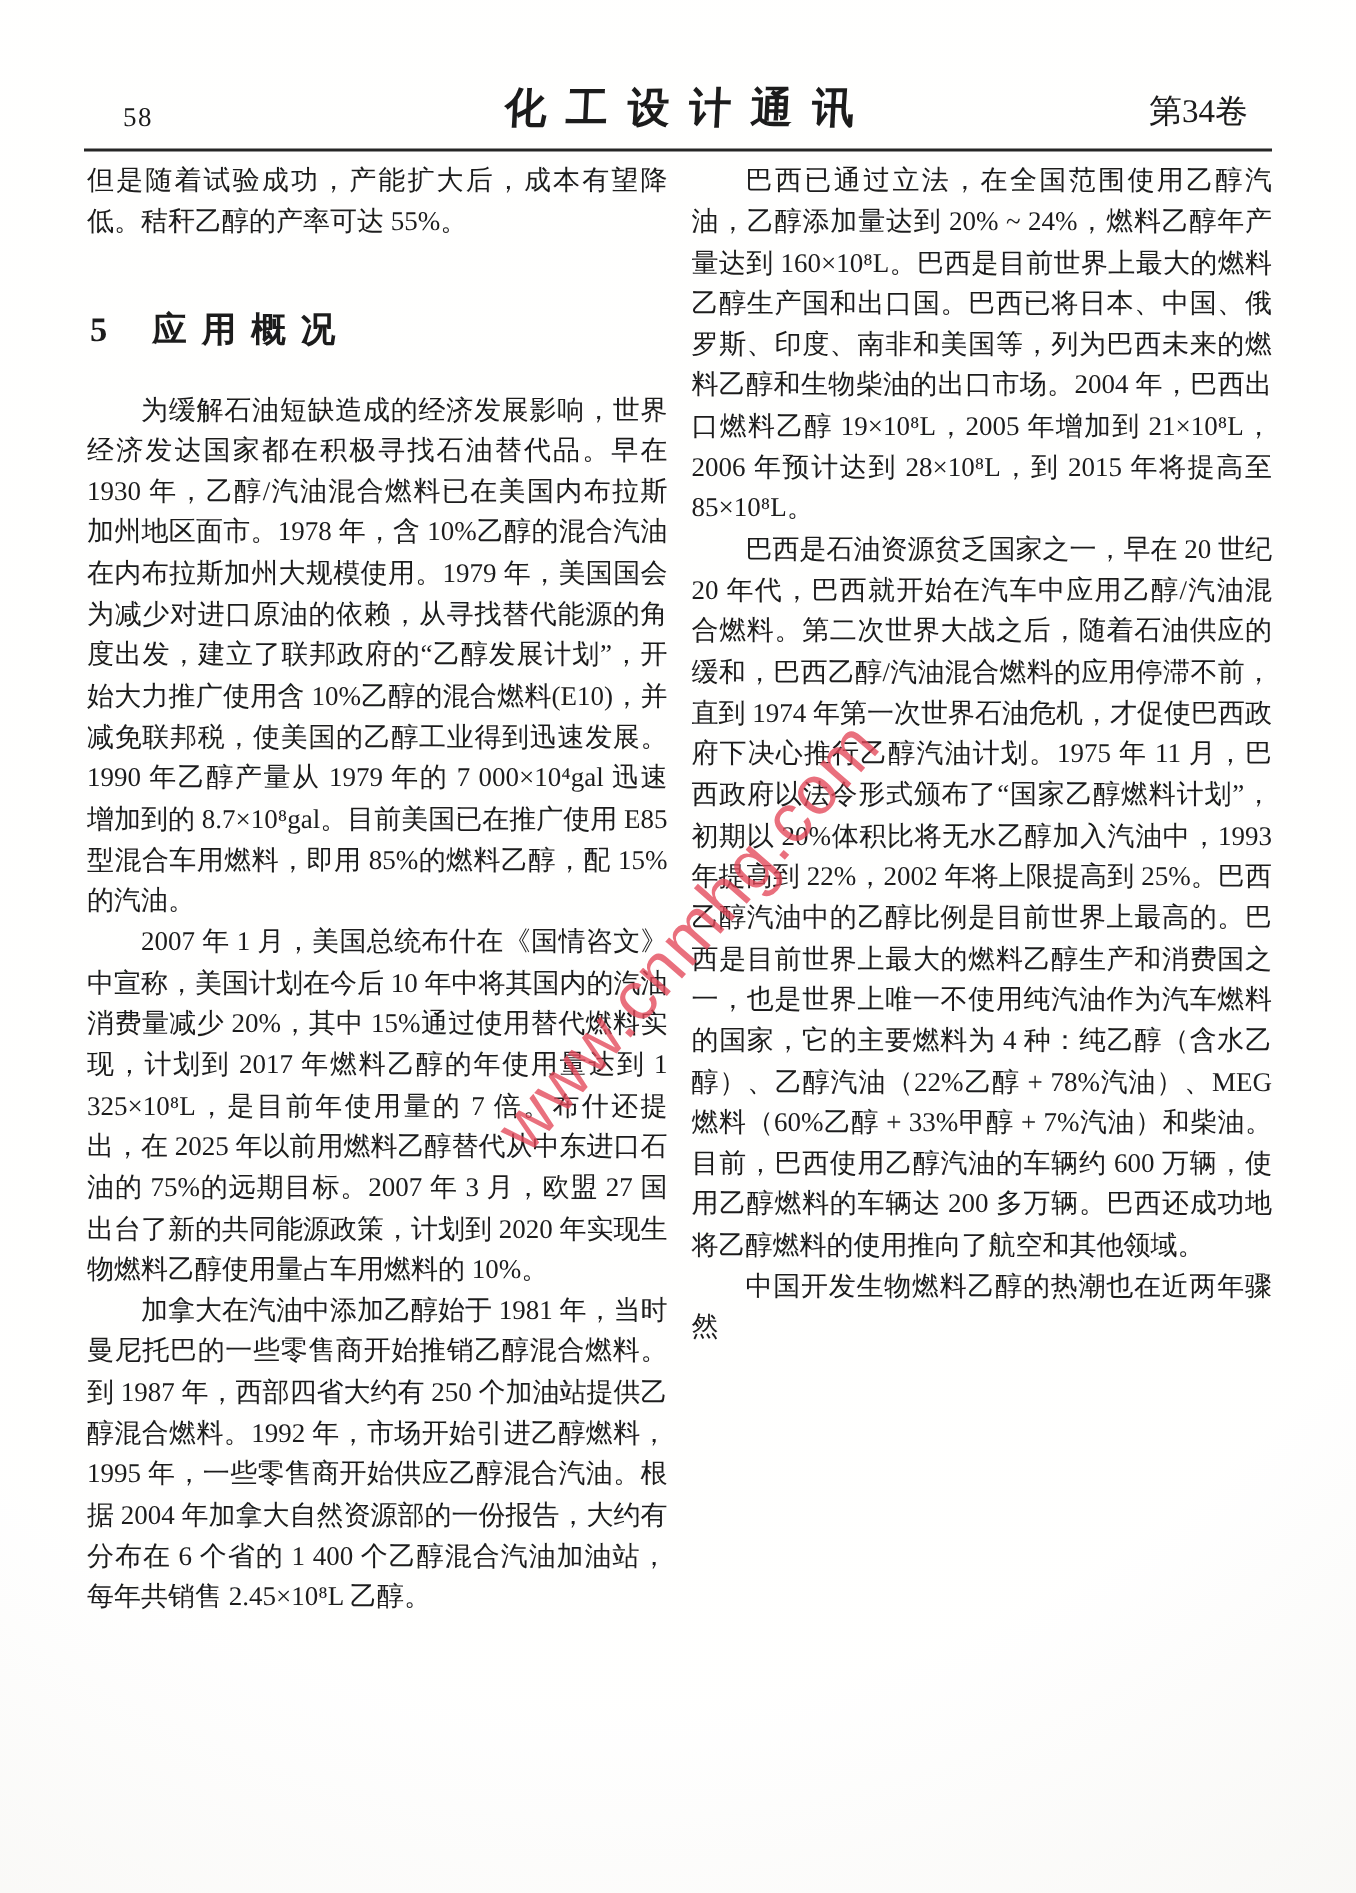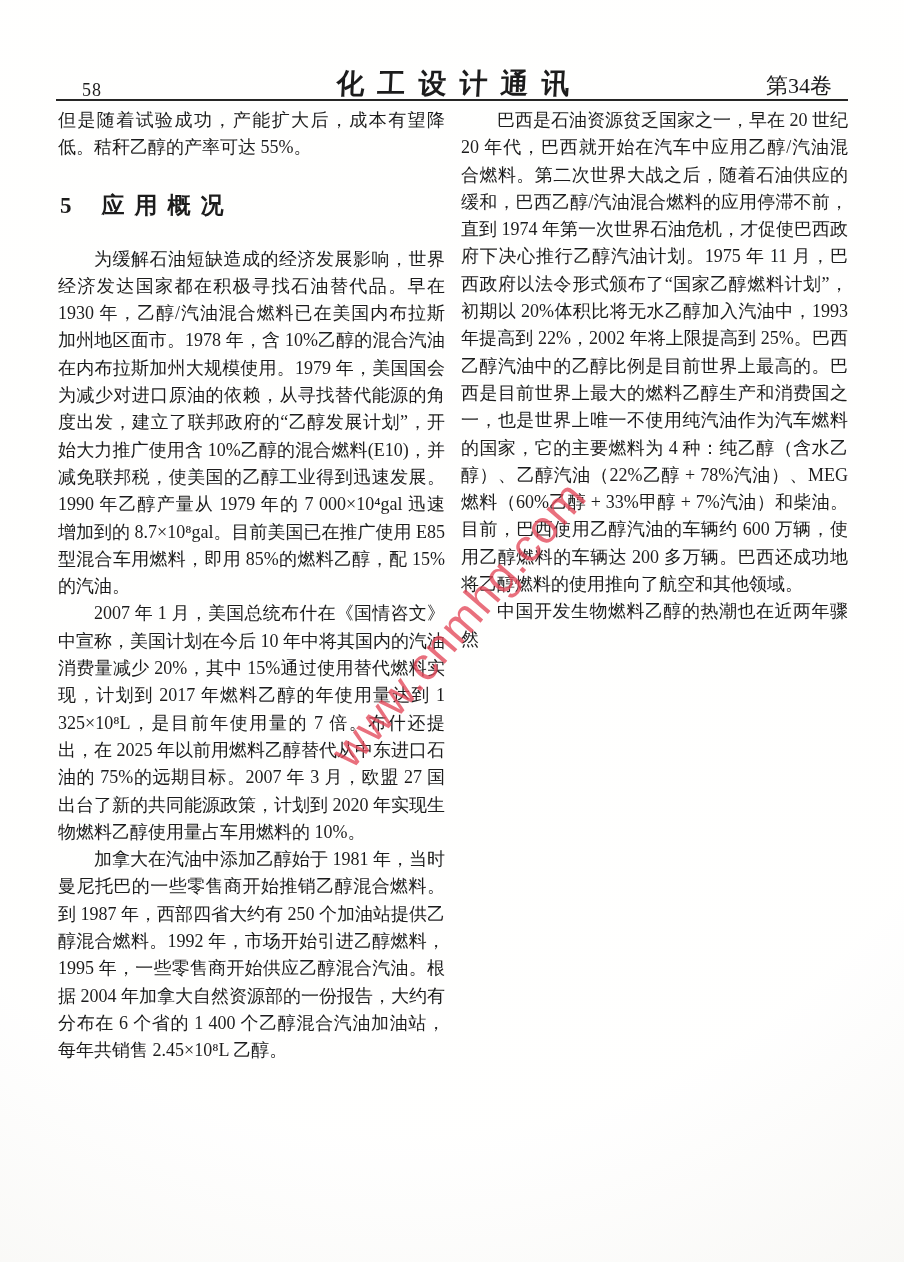--- a/index.html
+++ b/index.html
@@ -13,21 +13,21 @@
     overflow: hidden;
     color: #1c1c1c;
     background:
       radial-gradient(ellipse 130% 100% at 45% 35%, rgba(255,255,255,0.95) 55%, rgba(205,203,196,0.18) 100%),
       #faf9f5;
   }
 
   
   .header {
     position: absolute;
-    top: 63px; left: 58px;
+    top: 51px; left: 58px;
     width: 790px; height: 40px;
   }
   .page-number {
     position: absolute; left: 24px; bottom: 2px;
     font-size: 18px; letter-spacing: 1px;
   }
   .journal-title {
     position: absolute; left: 0; right: 0; bottom: 0;
     text-align: center;
     font-size: 28px; font-weight: 700;
@@ -64,21 +64,21 @@
 
   .section-heading {
     display: flex;
     align-items: baseline;
     margin: 29px 0 25px 2px;
     font-size: 23px;
     font-weight: 700;
     line-height: 30px;
   }
   .sec-num { margin-right: 30px; }
-  .sec-title { letter-spacing: 10px; }
+  .sec-title { letter-spacing: 10px; margin-top: 14px; }
 
   
   .watermark {
     position: absolute;
     left: 278px; top: 592px;
     width: 360px; height: 64px;
     line-height: 64px;
     text-align: center;
     transform: rotate(-49deg);
     font-family: "Liberation Sans", "DejaVu Sans", sans-serif;
@@ -108,20 +108,21 @@
       <h2 class="section-heading">
         <span class="sec-num">5</span>
         <span class="sec-title">应用概况</span>
       </h2>
       <p class="indent">为缓解石油短缺造成的经济发展影响，世界经济发达国家都在积极寻找石油替代品。早在 1930 年，乙醇/汽油混合燃料已在美国内布拉斯加州地区面市。1978 年，含 10%乙醇的混合汽油在内布拉斯加州大规模使用。1979 年，美国国会为减少对进口原油的依赖，从寻找替代能源的角度出发，建立了联邦政府的“乙醇发展计划”，开始大力推广使用含 10%乙醇的混合燃料(E10)，并减免联邦税，使美国的乙醇工业得到迅速发展。1990 年乙醇产量从 1979 年的 7 000×10⁴gal 迅速增加到的 8.7×10⁸gal。目前美国已在推广使用 E85 型混合车用燃料，即用 85%的燃料乙醇，配 15%的汽油。</p>
       <p class="indent">2007 年 1 月，美国总统布什在《国情咨文》中宣称，美国计划在今后 10 年中将其国内的汽油消费量减少 20%，其中 15%通过使用替代燃料实现，计划到 2017 年燃料乙醇的年使用量达到 1 325×10⁸L，是目前年使用量的 7 倍。布什还提出，在 2025 年以前用燃料乙醇替代从中东进口石油的 75%的远期目标。2007 年 3 月，欧盟 27 国出台了新的共同能源政策，计划到 2020 年实现生物燃料乙醇使用量占车用燃料的 10%。</p>
       <p class="indent">加拿大在汽油中添加乙醇始于 1981 年，当时曼尼托巴的一些零售商开始推销乙醇混合燃料。到 1987 年，西部四省大约有 250 个加油站提供乙醇混合燃料。1992 年，市场开始引进乙醇燃料，1995 年，一些零售商开始供应乙醇混合汽油。根据 2004 年加拿大自然资源部的一份报告，大约有分布在 6 个省的 1 400 个乙醇混合汽油加油站，每年共销售 2.45×10⁸L 乙醇。</p>
     </div>
 
     <div class="column">
+      <p class="indent">巴西已通过立法，在全国范围使用乙醇汽油，乙醇添加量达到 20% ~ 24%，燃料乙醇年产量达到 160×10⁸L。巴西是目前世界上最大的燃料乙醇生产国和出口国。巴西已将日本、中国、俄罗斯、印度、南非和美国等，列为巴西未来的燃料乙醇和生物柴油的出口市场。2004 年，巴西出口燃料乙醇 19×10⁸L，2005 年增加到 21×10⁸L，2006 年预计达到 28×10⁸L，到 2015 年将提高至 85×10⁸L。</p>
       <p class="indent">巴西是石油资源贫乏国家之一，早在 20 世纪 20 年代，巴西就开始在汽车中应用乙醇/汽油混合燃料。第二次世界大战之后，随着石油供应的缓和，巴西乙醇/汽油混合燃料的应用停滞不前，直到 1974 年第一次世界石油危机，才促使巴西政府下决心推行乙醇汽油计划。1975 年 11 月，巴西政府以法令形式颁布了“国家乙醇燃料计划”，初期以 20%体积比将无水乙醇加入汽油中，1993 年提高到 22%，2002 年将上限提高到 25%。巴西乙醇汽油中的乙醇比例是目前世界上最高的。巴西是目前世界上最大的燃料乙醇生产和消费国之一，也是世界上唯一不使用纯汽油作为汽车燃料的国家，它的主要燃料为 4 种：纯乙醇（含水乙醇）、乙醇汽油（22%乙醇 + 78%汽油）、MEG 燃料（60%乙醇 + 33%甲醇 + 7%汽油）和柴油。目前，巴西使用乙醇汽油的车辆约 600 万辆，使用乙醇燃料的车辆达 200 多万辆。巴西还成功地将乙醇燃料的使用推向了航空和其他领域。</p>
       <p class="indent">中国开发生物燃料乙醇的热潮也在近两年骤然</p>
     </div>
 
   </div>
 
   <div class="watermark" style="color: rgb(228, 72, 90);">www.cnmhg.com</div>
 
 </div>
 

